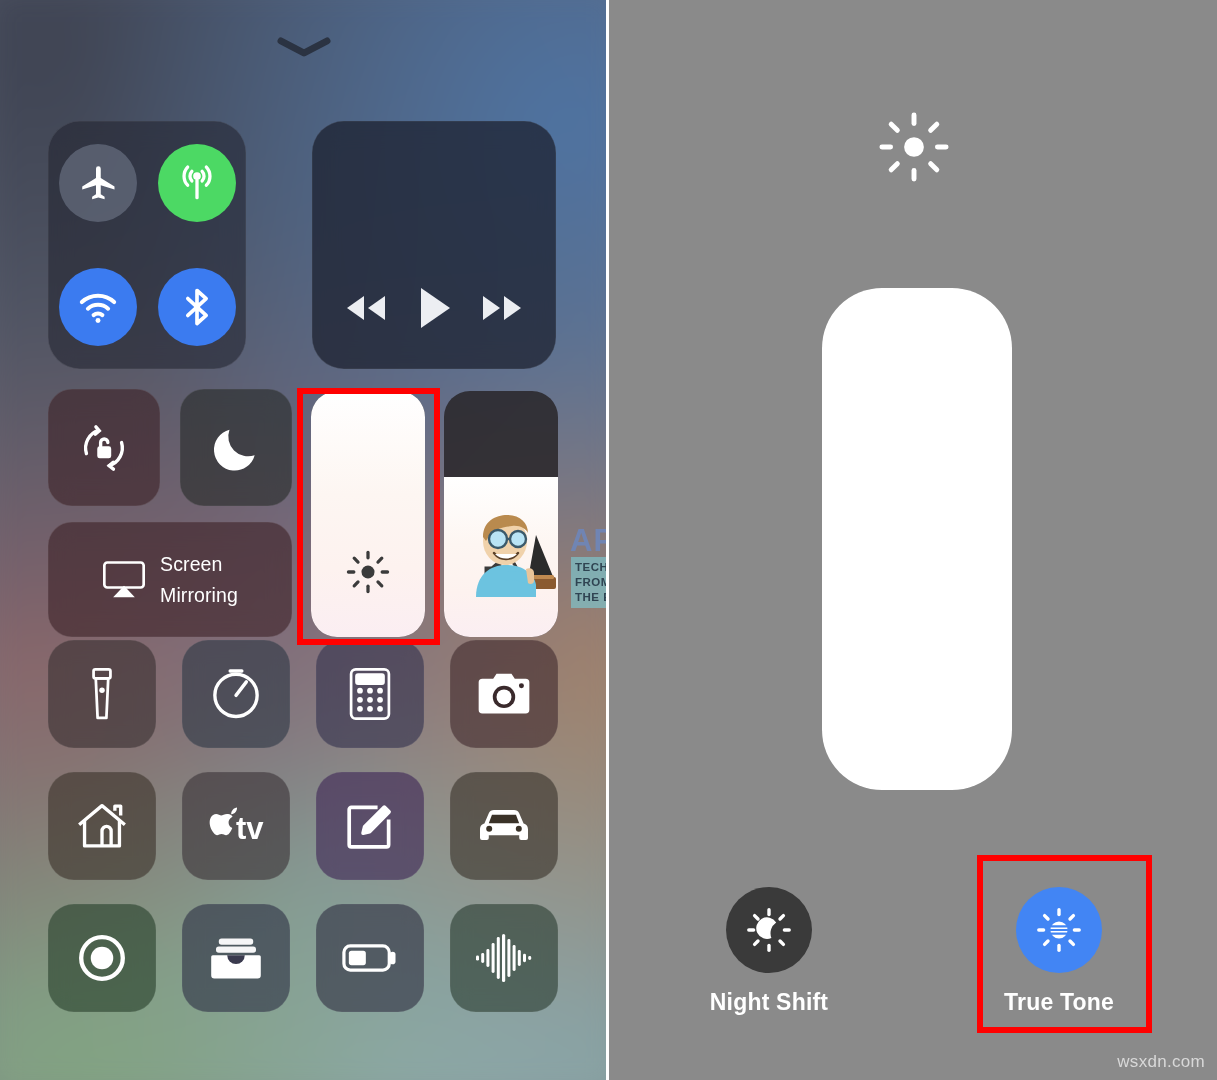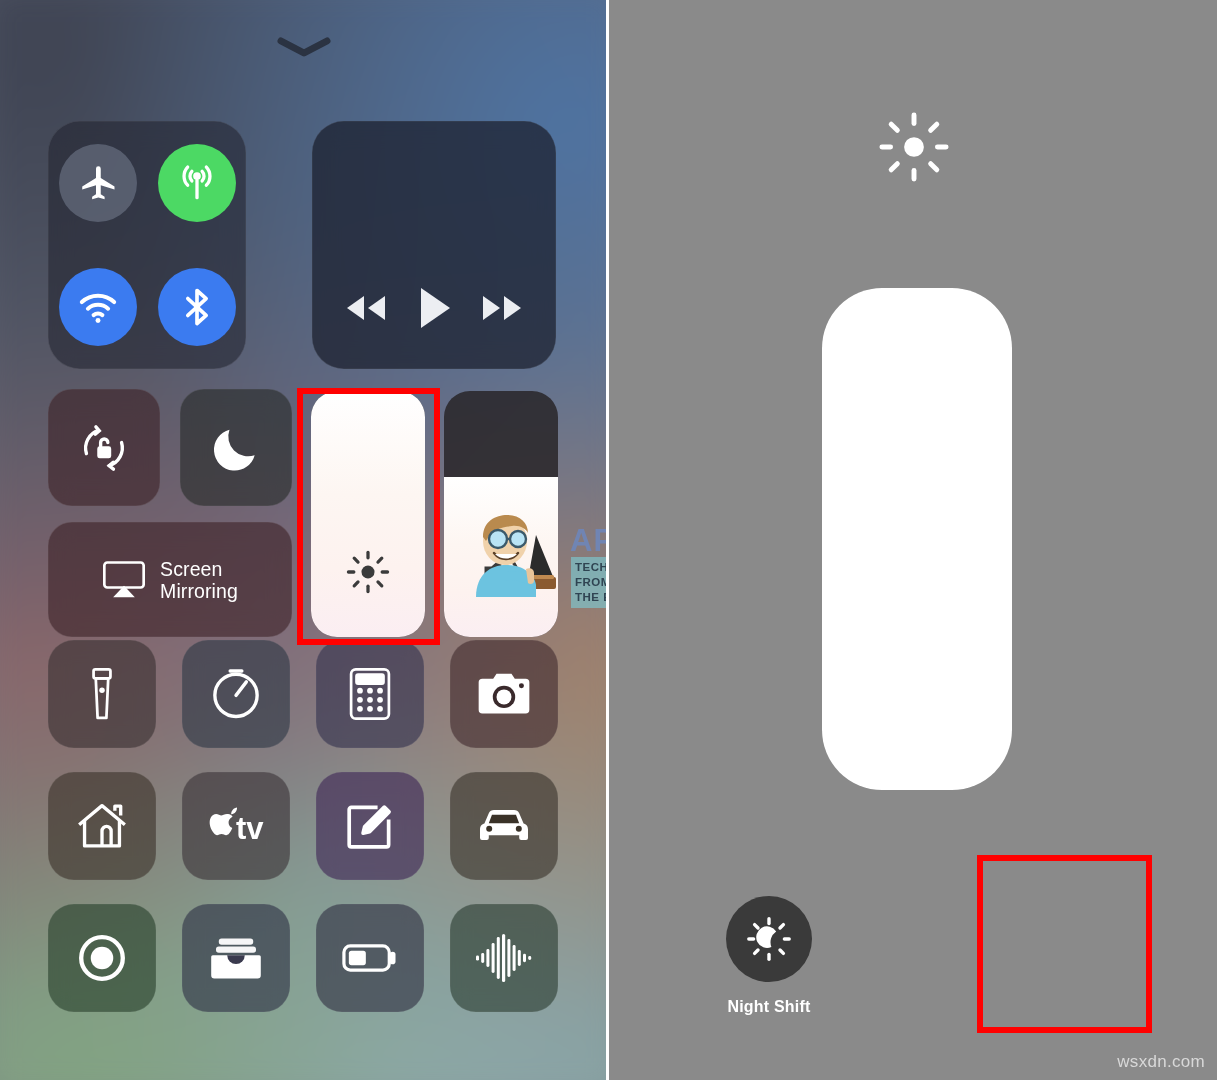--- a/index.html
+++ b/index.html
@@ -116,21 +116,21 @@
   #screen-mirroring {
     left: 48px; top: 522px;
     width: 244px; height: 115px;
     display: flex; align-items: center; justify-content: center;
     gap: 14px; color: #fff;
     border-radius: 24px;
   }
   #screen-mirroring .sm-icon { width: 44px; height: 40px; flex: none; }
   #screen-mirroring .sm-icon svg { width: 100%; height: 100%; display: block; }
   .sm-label {
-    font-size: 19.5px; line-height: 22px; font-weight: 400;
+    font-size: 19.5px; line-height: 31px; font-weight: 400;
     letter-spacing: 0.1px; white-space: pre-line;
   }
 
   
   .v-slider {
     position: absolute;
     border-radius: 26px;
     overflow: hidden;
     background: rgba(38,34,36,0.82);
   }
@@ -266,21 +266,21 @@
     width: 86px; height: 86px;
     border-radius: 50%;
     display: flex; align-items: center; justify-content: center;
     color: #fff;
   }
   .bt-circle.off { background: #3a3a3a; }
   .bt-circle.on  { background: #4285f4; }
   .bt-circle svg { width: 48px; height: 48px; display: block; }
   .bt-label {
     margin-top: 16px;
-    font-size: 16px; font-weight: 700;
+    font-size: 23px; font-weight: 700;
     color: #ffffff;
     letter-spacing: 0.2px;
   }
 
   
   .highlight-box {
     position: absolute;
     border: 6px solid #ff0000;
     pointer-events: none;
   }
@@ -646,20 +646,41 @@
               <path d="M4.8 4.8 L6.5 6.5"></path>
                 <path d="M17.5 17.5 L19.2 19.2"></path>
               <path d="M19.2 4.8 L17.5 6.5"></path>
                 <path d="M6.5 17.5 L4.8 19.2"></path>
             </svg>
           </span>
         </div>
         <div class="bt-label">Night Shift</div>
       </div>
 
+      <div class="bt-item">
+        <div class="bt-circle on">
+          <span>
+            <svg viewBox="0 0 24 24" fill="none" stroke="currentColor" stroke-width="1.7" stroke-linecap="round">
+              <circle cx="12" cy="12" r="4.3" fill="currentColor" stroke="none"></circle>
+              <path d="M8.1 10.2 H15.9" stroke="#4285f4" stroke-width="1.1"></path>
+              <path d="M7.8 12   H16.2" stroke="#4285f4" stroke-width="1.1"></path>
+              <path d="M8.1 13.8 H15.9" stroke="#4285f4" stroke-width="1.1"></path>
+              <path d="M12 1.9 V4.3"></path>
+                <path d="M12 19.7 V22.1"></path>
+              <path d="M1.9 12 H4.3"></path>
+                <path d="M19.7 12 H22.1"></path>
+              <path d="M4.8 4.8 L6.5 6.5"></path>
+                <path d="M17.5 17.5 L19.2 19.2"></path>
+              <path d="M19.2 4.8 L17.5 6.5"></path>
+                <path d="M6.5 17.5 L4.8 19.2"></path>
+            </svg>
+          </span>
+        </div>
+        <div class="bt-label">True Tone</div>
+      </div>
     </div>
 
     <div id="wsxdn-watermark">wsxdn.com</div>
   </div>
 
   <div class="highlight-box" id="highlight-true-tone"></div>
 
 </div>
 
 </body></html>

